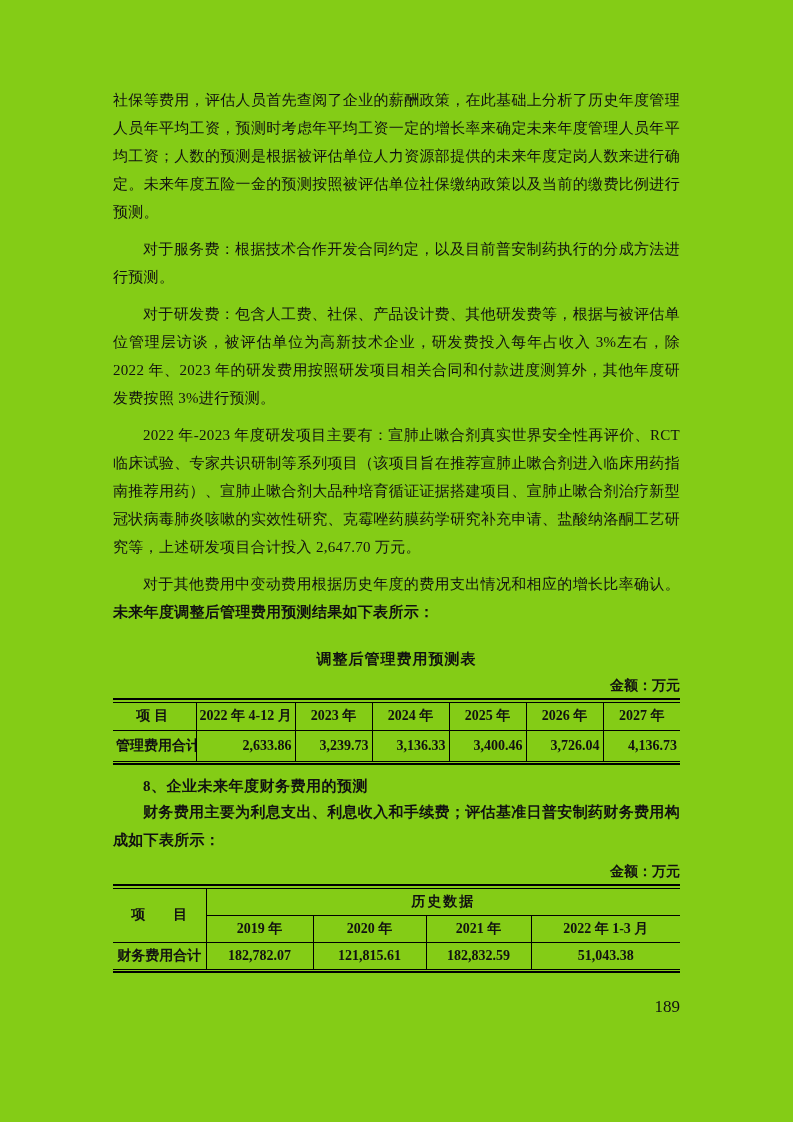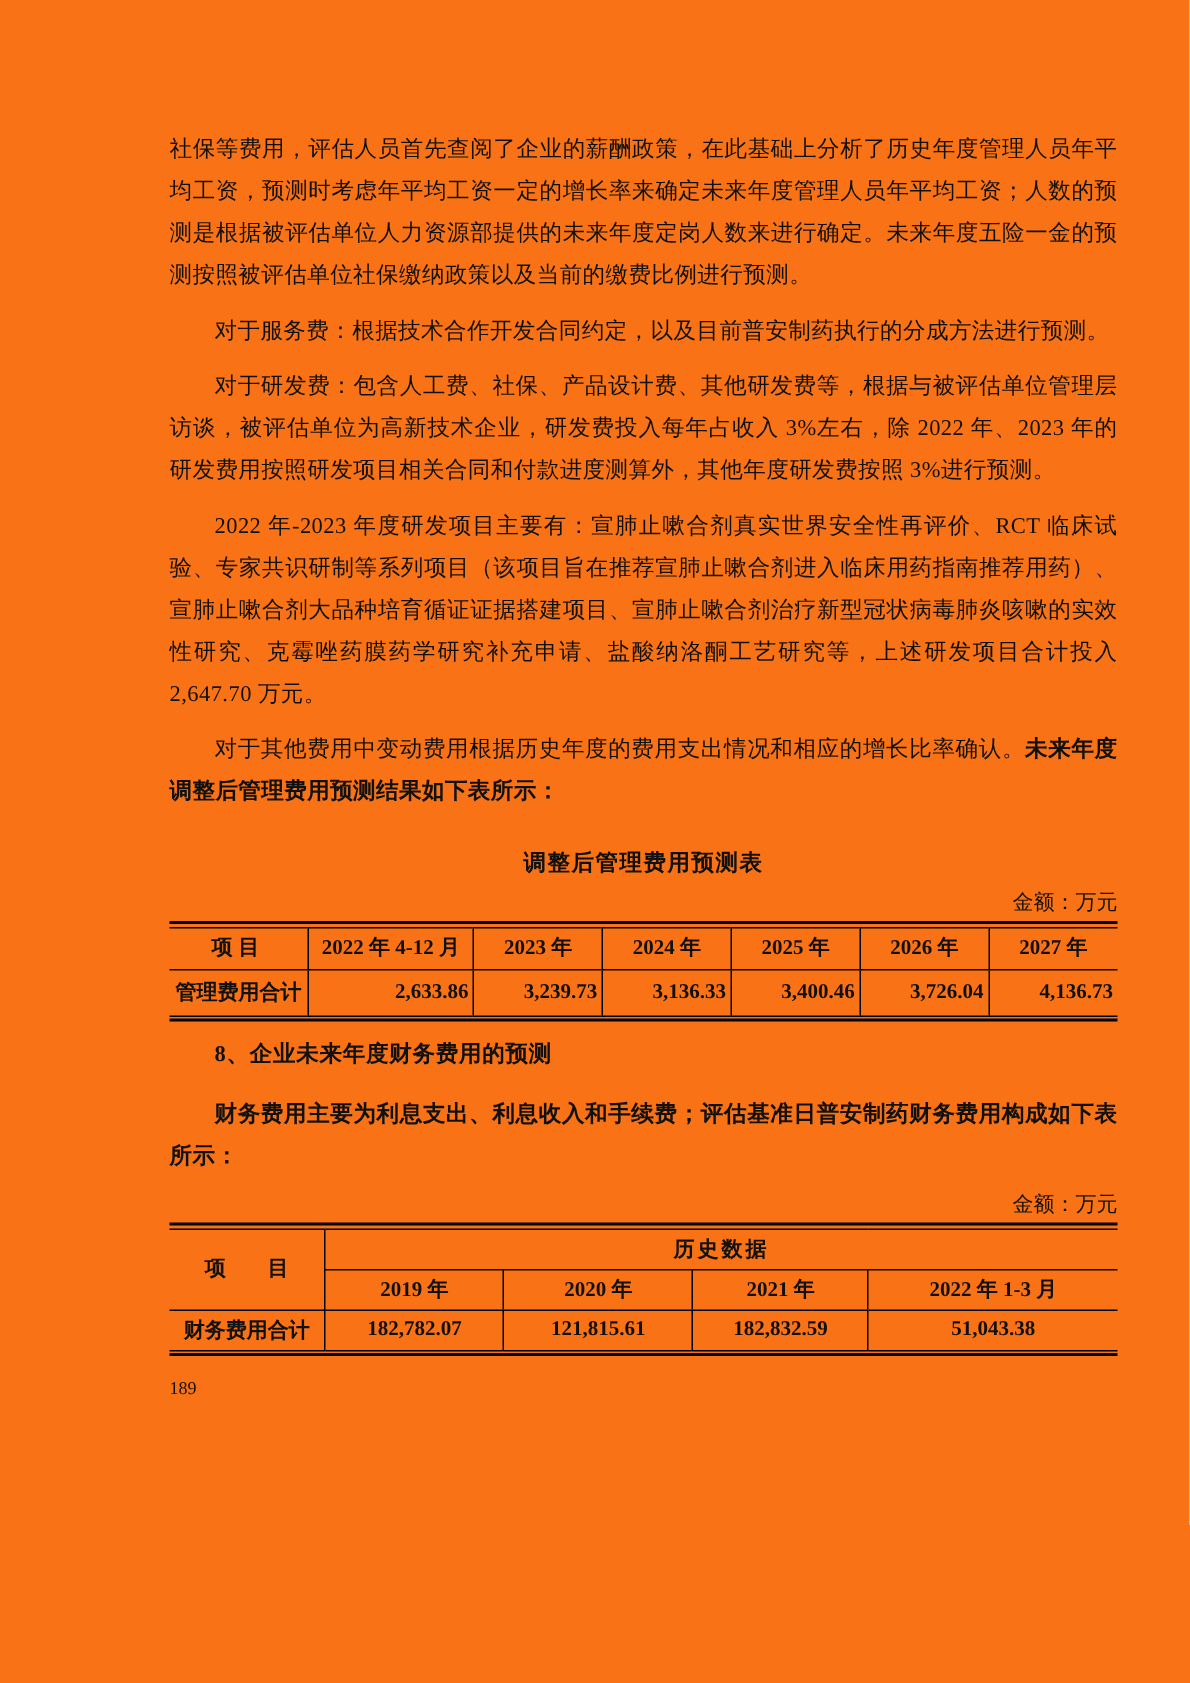--- a/index.html
+++ b/index.html
@@ -1,23 +1,23 @@
 <!DOCTYPE html>
 <html><head>
 <meta charset="utf-8">
 <style>
   html, body { margin: 0; padding: 0; background: #e8e8e8; }
   .page {
     position: relative;
     width: 793px;
     height: 1122px;
     margin: 0 auto;
-    background: #f97316;
+    background: #84cc16;
     box-sizing: border-box;
-    padding: 86px 48px 0 113px;
+    padding: 86px 113px 0 113px;
     font-family: "Liberation Serif", "DejaVu Serif", serif;
     color: #111;
     overflow: hidden;
   }
   .para {
     font-size: 15px;
     line-height: 28px;
     text-align: justify;
     margin: 0 0 9px 0;
     letter-spacing: 0.3px;
@@ -26,29 +26,29 @@
   .bold { font-weight: bold; }
   .table-title {
     font-size: 15px;
     font-weight: bold;
     text-align: center;
     letter-spacing: 1px;
     margin: 24px 0 8px 0;
   }
   .unit-label {
     font-size: 14px;
-    font-weight: normal;
+    font-weight: bold;
     text-align: right;
     margin: 0 0 3px 0;
   }
   .section-heading {
     font-size: 15px;
     font-weight: bold;
     text-indent: 2em;
-    margin: 12px 0 17px 0;
+    margin: 12px 0 2px 0;
     letter-spacing: 0.5px;
     font-family: Liberation Serif, serif;
   }
   
   .tbl-wrap {
     border-top: 2px solid #000;
     border-bottom: 2px solid #000;
     padding: 1.5px 0;
     margin-bottom: 4px;
   }
@@ -74,22 +74,23 @@
   .t1 td.rowlabel { text-align: center; }
   
   .t2 th, .t2 td { height: 26px; text-align: center; }
   .t2 .corner { border-right: 1px solid #000; border-bottom: 1px solid #000; }
   .t2 .group { border-bottom: 1px solid #000; }
   .t2 .yr { border-bottom: 1px solid #000; }
   .t2 .yr + .yr { border-left: 1px solid #000; }
   .t2 td + td { border-left: 1px solid #000; }
   .t2 td.num { }
   .page-number {
-    font-size: 12px;
-    margin-top: 14px;
+    text-align: right;
+    font-size: 17px;
+    margin-top: 24px;
   }
 </style>
 </head>
 <body>
 
 <div class="page">
 
   <p class="para">社保等费用，评估人员首先查阅了企业的薪酬政策，在此基础上分析了历史年度管理人员年平均工资，预测时考虑年平均工资一定的增长率来确定未来年度管理人员年平均工资；人数的预测是根据被评估单位人力资源部提供的未来年度定岗人数来进行确定。未来年度五险一金的预测按照被评估单位社保缴纳政策以及当前的缴费比例进行预测。</p>
 
   <p class="para indent">对于服务费：根据技术合作开发合同约定，以及目前普安制药执行的分成方法进行预测。</p>

